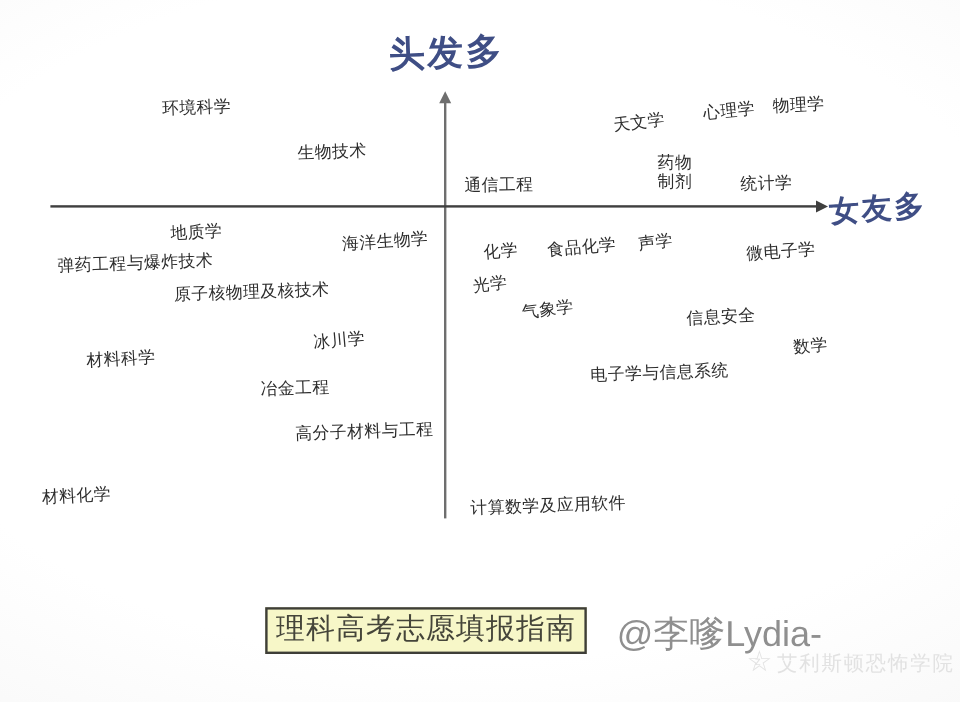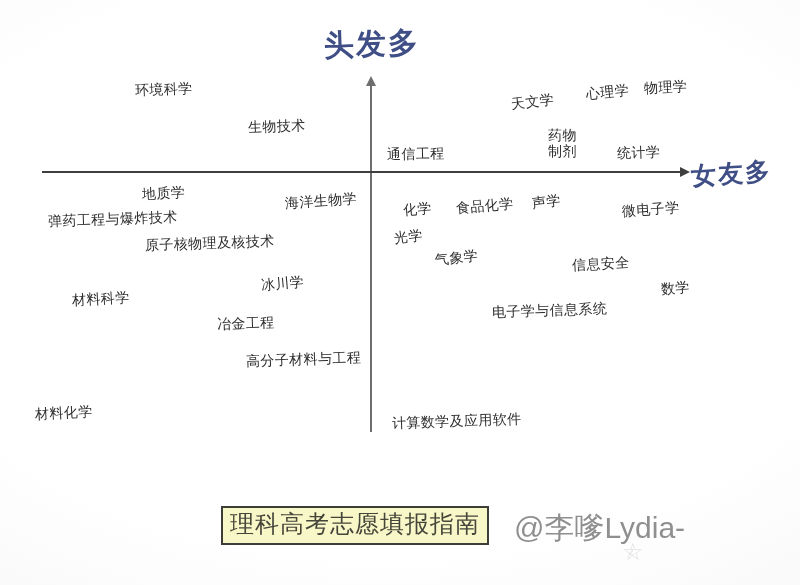--- a/index.html
+++ b/index.html
@@ -164,16 +164,17 @@
       </div>
   </div>
 
   <div class="footer">
     <div class="banner">
       <span>理科高考志愿填报指南</span>
     </div>
     <div class="credit">@李嗲Lydia-</div>
     <div class="watermark">
       <span class="wm-star">☆<i class="wm-z">z</i></span>
+      <span>艾利斯顿恐怖学院</span>
     </div>
   </div>
 
 </div>
 
 </body></html>

